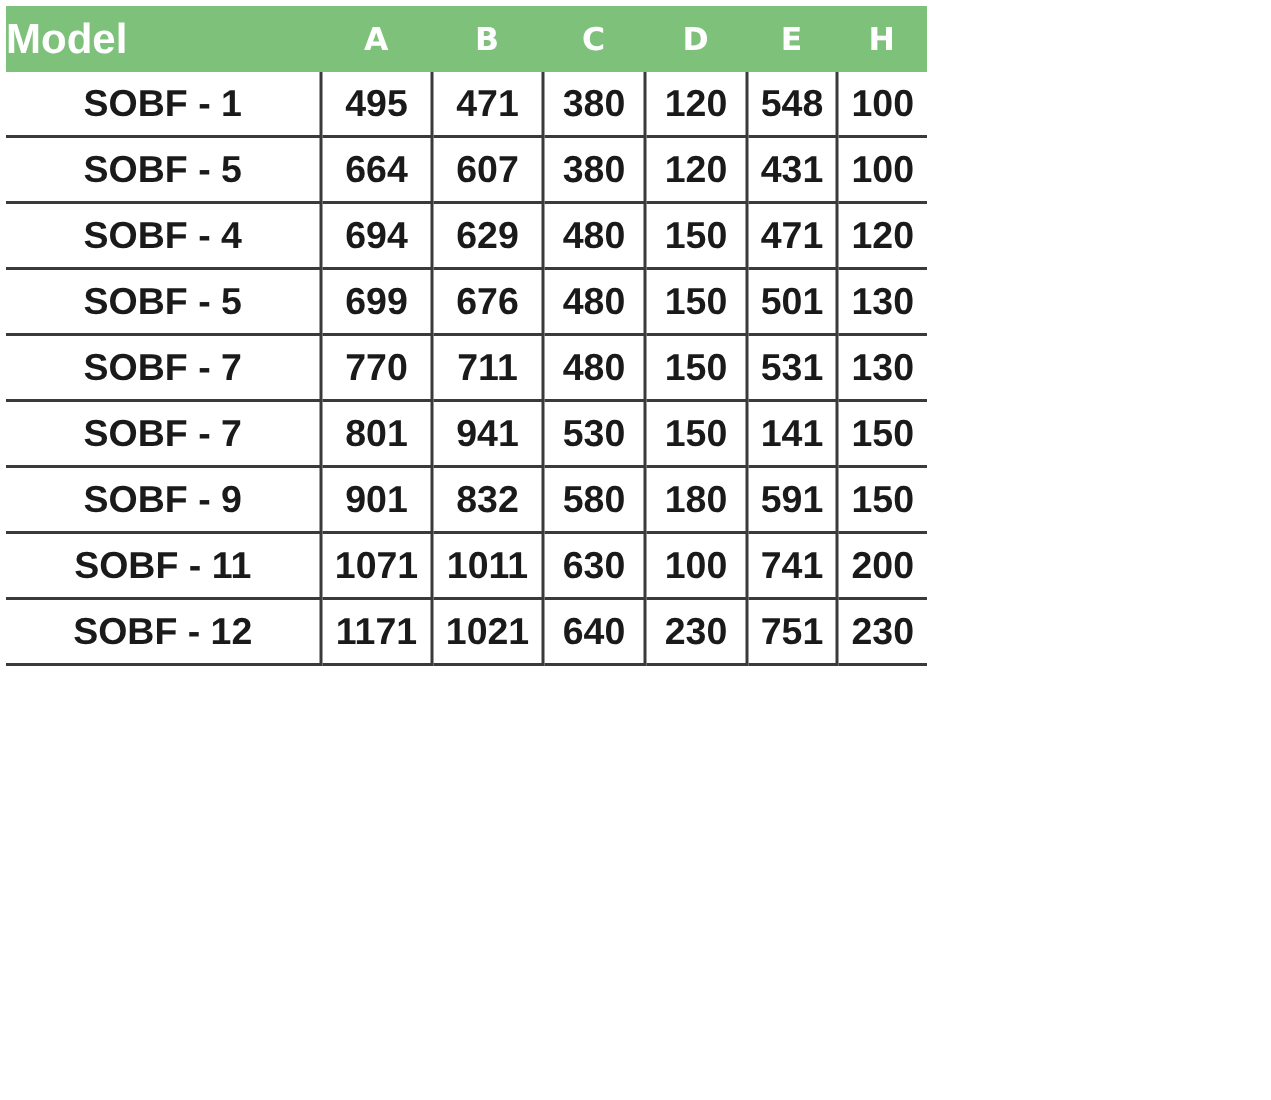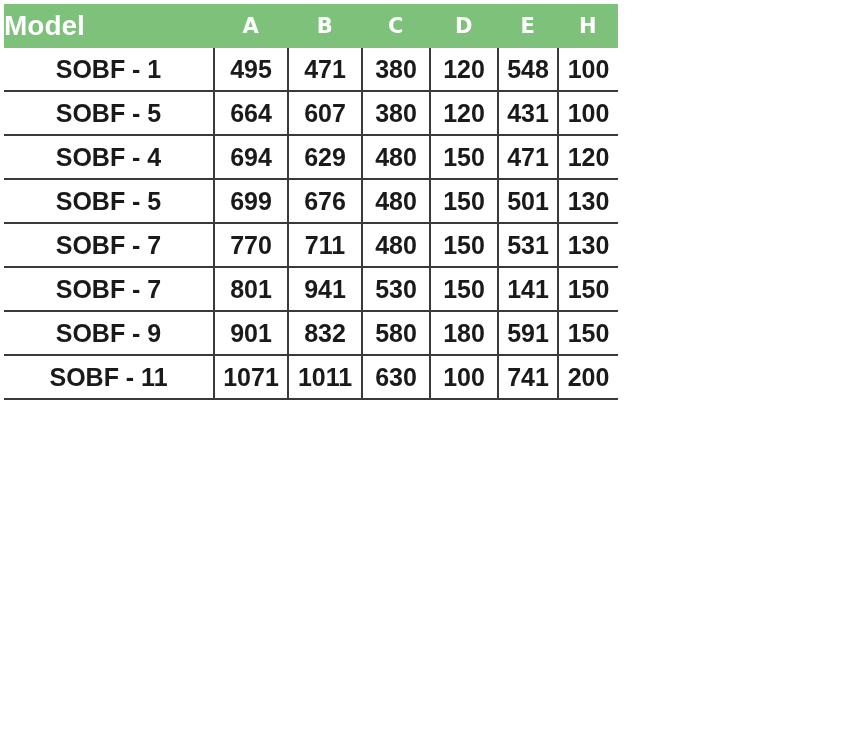--- a/index.html
+++ b/index.html
@@ -172,15 +172,24 @@
       </tr>
       <tr>
         <td class="model-cell">SOBF - 11</td>
         <td class="val">1071</td>
         <td class="val">1011</td>
         <td class="val">630</td>
         <td class="val">100</td>
         <td class="val">741</td>
         <td class="val">200</td>
       </tr>
+      <tr>
+        <td class="model-cell">SOBF - 12</td>
+        <td class="val">1171</td>
+        <td class="val">1021</td>
+        <td class="val">640</td>
+        <td class="val">230</td>
+        <td class="val">751</td>
+        <td class="val">230</td>
+      </tr>
     </tbody>
   </table>
 </div>
 
 </body></html>

